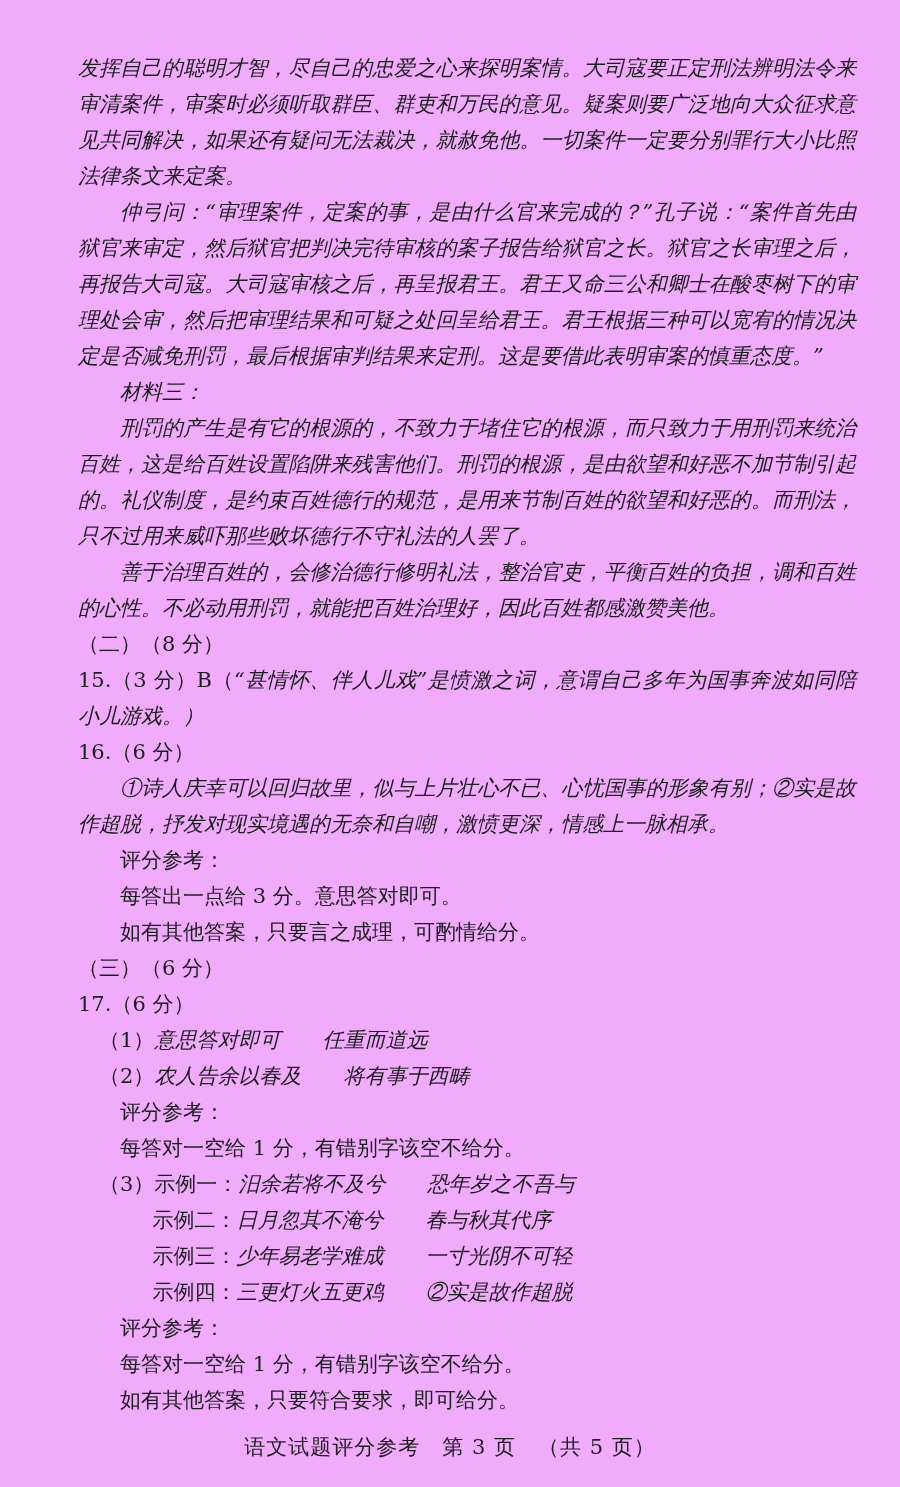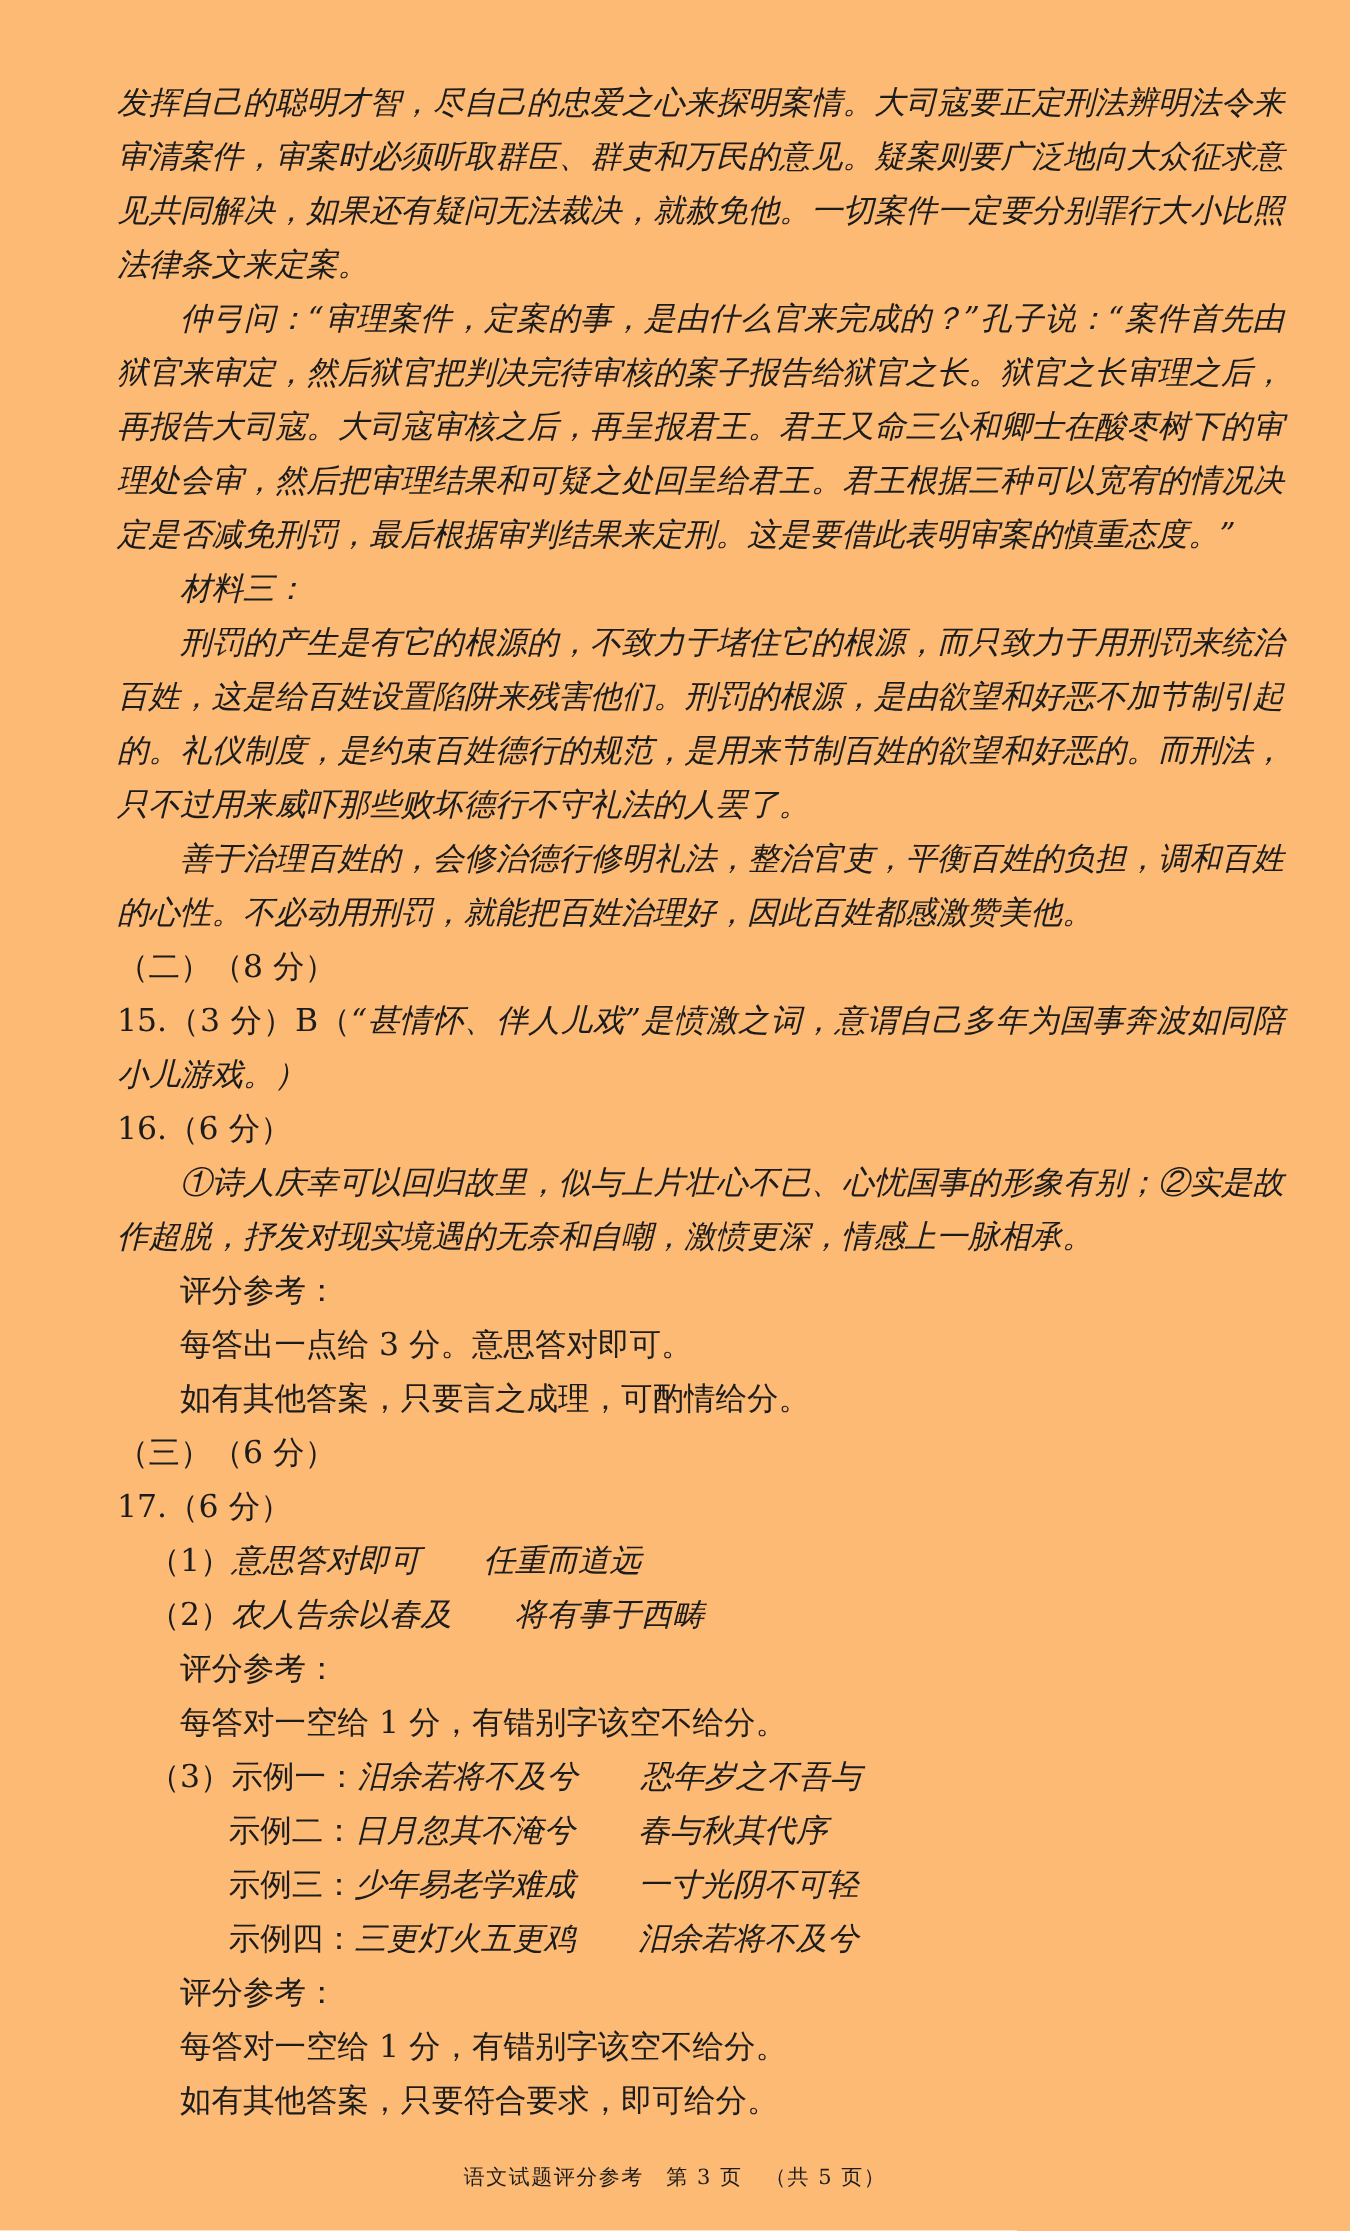--- a/index.html
+++ b/index.html
@@ -11,21 +11,21 @@
     width: 900px;
     height: 1487px;
     position: relative;
     overflow: hidden;
     font-family: "DejaVu Serif", "Liberation Serif", serif;
     color: #1c1c1c;
   }
   .page {
     position: absolute;
     top: 0; left: 0; right: 0; bottom: 0;
-    background: #fdba74;
+    background: #f0abfc;
   }
   .doc-body {
     padding: 50px 44px 0 78px;
     font-size: 21px;
     line-height: 36px;
   }
   .block {
     margin: 0;
   }
   .justify {
@@ -49,21 +49,21 @@
   }
   .ind1 { text-indent: 1em; }
   .ind2 { text-indent: 2em; }
   .ind-deep { text-indent: 3.55em; }
   .page-footer {
     position: absolute;
     left: 0;
     right: 0;
     bottom: 26px;
     text-align: center;
-    font-size: 14px;
+    font-size: 21px;
     letter-spacing: 1px;
     font-family: "DejaVu Serif", "Liberation Serif", serif;
   }
 </style>
 </head>
 <body style="background: rgb(255, 255, 255); color: rgb(28, 28, 28);">
 
 <div class="page">
   <div class="doc-body">
 
@@ -81,19 +81,19 @@
       <div class="block song ind2">如有其他答案，只要言之成理，可酌情给分。</div>
       <div class="block song">（三）（6 分）</div>
       <div class="block song">17.（6 分）</div>
       <div class="block ind1"><span class="song">（1）</span><span class="kai">意思答对即可　　任重而道远</span></div>
       <div class="block ind1"><span class="song">（2）</span><span class="kai">农人告余以春及　　将有事于西畴</span></div>
       <div class="block bold-ref ind2">评分参考：</div>
       <div class="block song ind2">每答对一空给 1 分，有错别字该空不给分。</div>
       <div class="block ind1"><span class="song">（3）示例一：</span><span class="kai">汨余若将不及兮　　恐年岁之不吾与</span></div>
       <div class="block ind-deep"><span class="song">示例二：</span><span class="kai">日月忽其不淹兮　　春与秋其代序</span></div>
       <div class="block ind-deep"><span class="song">示例三：</span><span class="kai">少年易老学难成　　一寸光阴不可轻</span></div>
-      <div class="block ind-deep"><span class="song">示例四：</span><span class="kai">三更灯火五更鸡　　汨余若将不及兮</span></div>
+      <div class="block ind-deep"><span class="song">示例四：</span><span class="kai">三更灯火五更鸡　　②实是故作超脱</span></div>
       <div class="block bold-ref ind2">评分参考：</div>
       <div class="block song ind2">每答对一空给 1 分，有错别字该空不给分。</div>
       <div class="block song ind2">如有其他答案，只要符合要求，即可给分。</div>
     </div>
   <div class="page-footer">语文试题评分参考　第 3 页　（共 5 页）</div>
 </div>
 
 </body></html>

